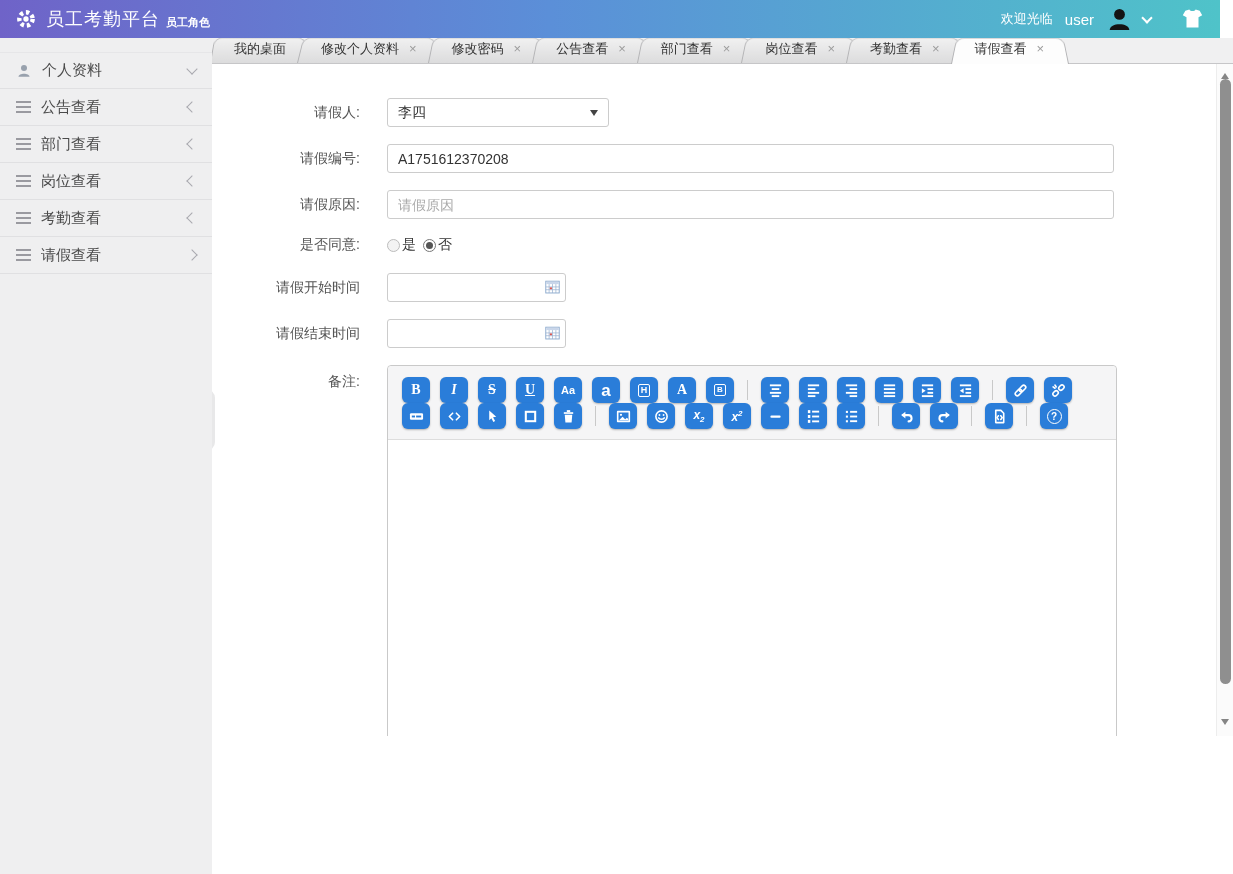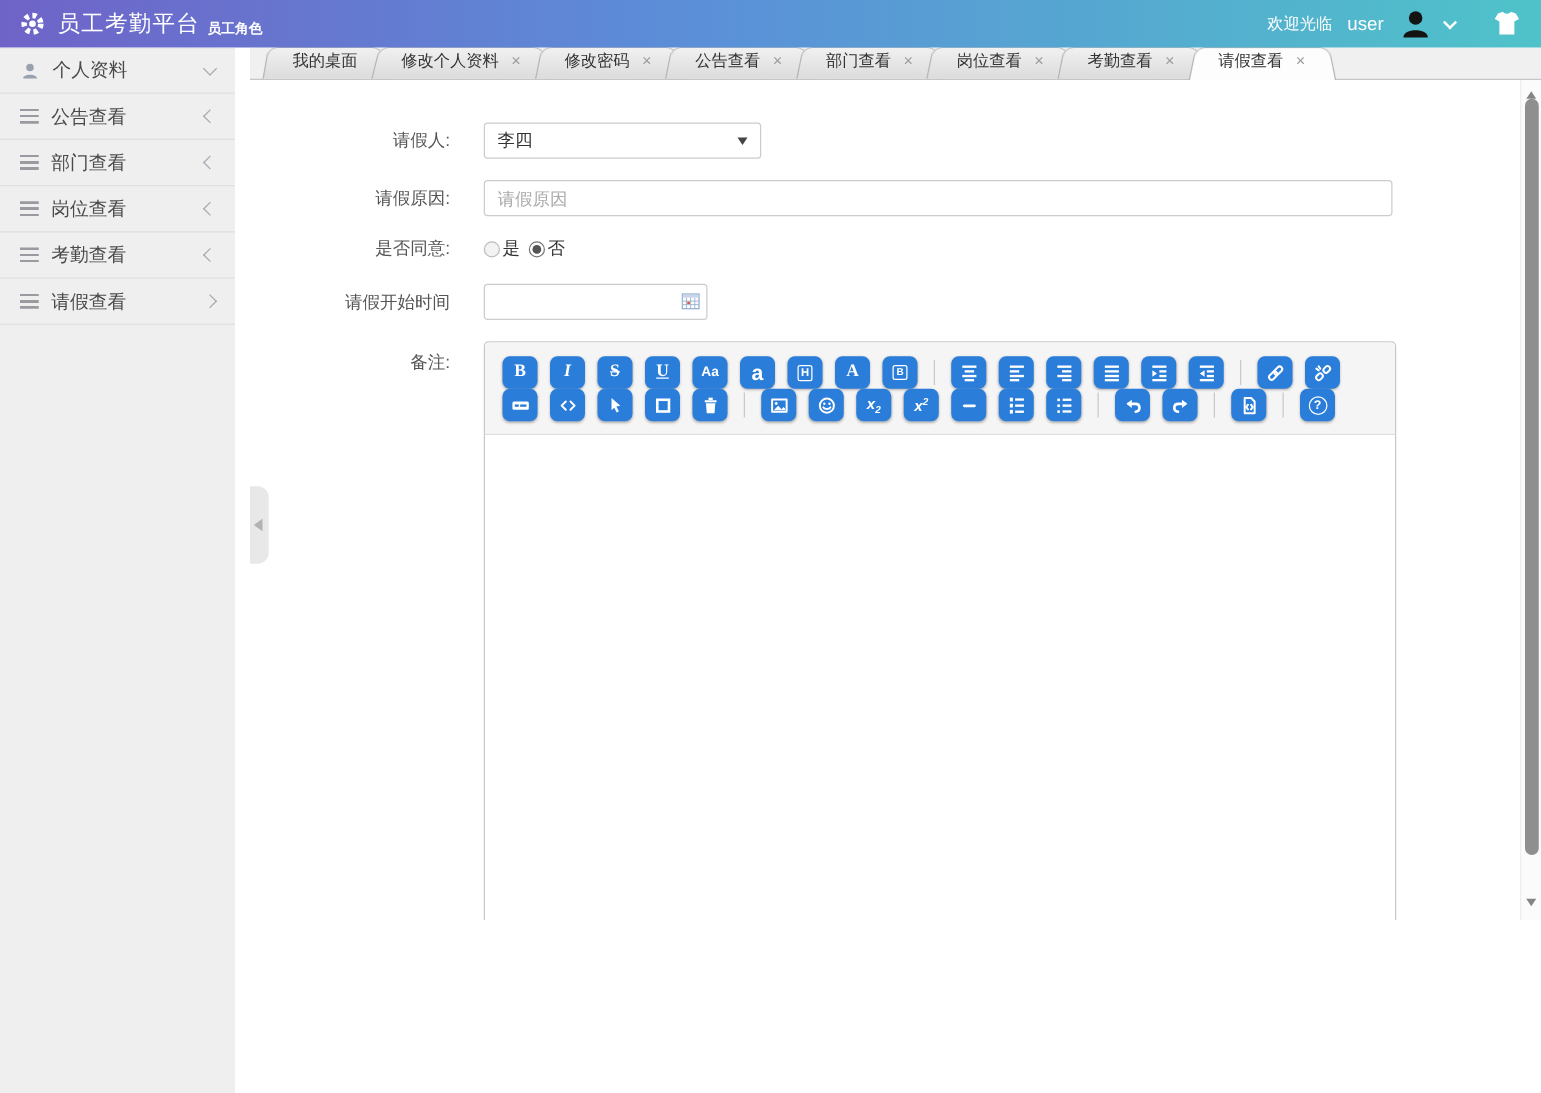--- a/index.html
+++ b/index.html
@@ -5,39 +5,39 @@
   * { box-sizing: border-box; }
   html,body { margin:0; padding:0; }
   body {
     width:1233px; height:874px; overflow:hidden;
     font-family:"Liberation Sans","DejaVu Sans",sans-serif;
     background:#fff; color:#333;
   }
 
   
   .header {
-    position:fixed; top:0; left:0; right:0; height:38px; z-index:20;
+    position:fixed; top:0; left:0; right:13px; height:38px; z-index:20;
     background:linear-gradient(90deg,#6f63c8 0%,#5b8fd8 45%,#4fc3c9 100%);
     display:flex; align-items:center; padding:0 16px; color:#fff;
   }
   .gear { display:flex; margin-right:10px; }
   .app-title { font-size:18px; letter-spacing:1px; }
   .role { font-size:11px; font-weight:bold; margin-left:6px; margin-top:7px; }
   .hspacer { flex:1; }
   .welcome { font-size:13px; margin-right:12px; }
   .username { font-size:15px; margin-right:12px; }
   .avatar { display:flex; margin-right:8px; cursor:pointer; }
   .chev-down-white { width:8px; height:8px; border-left:2px solid #fff; border-bottom:2px solid #fff;
     transform:rotate(-45deg); margin:-3px 0 0 2px; }
   .tshirt { display:flex; margin-left:30px; cursor:pointer; }
 
   
   .sidebar {
-    position:fixed; top:38px; left:0; bottom:0; width:188px;
-    background:#efeff0; z-index:10;
+    position:fixed; top:38px; left:0; bottom:0; width:212px;
+    background:#efeff0; padding-top:14px; z-index:10;
   }
   .side-item {
     height:37px; display:flex; align-items:center; padding:0 16px;
     border-bottom:1px solid #e0e0e2; color:#4a4a4a; font-size:15px; cursor:pointer;
   }
   .side-item:first-child { border-top:1px solid #e6e6e8; }
   .side-ic { width:16px; display:flex; justify-content:center; flex:none; }
   .ic-menu { width:15px; height:12px;
     background:repeating-linear-gradient(to bottom,#9a9aa0 0 2px,transparent 2px 5px); }
   .side-label { margin-left:10px; flex:1; }
@@ -217,20 +217,24 @@
     <div class="form">
 
       <div class="frow">
         <div class="flabel">请假人:</div>
         <div class="ctl select-box">
           <span>李四</span>
           <span class="sel-arrow"></span>
         </div>
       </div>
 
+      <div class="frow">
+        <div class="flabel">请假编号:</div>
+        <input class="ctl input-wide" value="A1751612370208" style="">
+      </div>
 
       <div class="frow">
         <div class="flabel">请假原因:</div>
         <input class="ctl input-wide" placeholder="请假原因" style="">
       </div>
 
       <div class="frow frow-radio">
         <div class="flabel">是否同意:</div>
         <label class="radio-opt">
           <i class="rdo"></i>
@@ -256,20 +260,40 @@
                 <line x1="4.4" y1="4.4" x2="4.4" y2="13.9"></line>
                 <line x1="8" y1="4.4" x2="8" y2="13.9"></line>
                 <line x1="11.6" y1="4.4" x2="11.6" y2="13.9"></line>
               </g>
               <rect x="5.1" y="7.9" width="2.3" height="2" fill="#d9534f"></rect>
             </svg>
           </span>
         </div>
       </div>
 
+      <div class="frow">
+        <div class="flabel">请假结束时间</div>
+        <div class="date-wrap">
+          <input class="ctl" style="">
+          <span class="cal-ic">
+            <svg width="15" height="14" viewBox="0 0 16 15">
+              <rect x="0.8" y="1.3" width="14.4" height="12.6" fill="#fff" stroke="#8aa8cc" stroke-width="1"></rect>
+              <rect x="1.3" y="1.8" width="13.4" height="2.6" fill="#c9d6ea"></rect>
+              <g stroke="#9bb3d1" stroke-width="0.8">
+                <line x1="0.8" y1="7.4" x2="15.2" y2="7.4"></line>
+                <line x1="0.8" y1="10.4" x2="15.2" y2="10.4"></line>
+                <line x1="4.4" y1="4.4" x2="4.4" y2="13.9"></line>
+                <line x1="8" y1="4.4" x2="8" y2="13.9"></line>
+                <line x1="11.6" y1="4.4" x2="11.6" y2="13.9"></line>
+              </g>
+              <rect x="5.1" y="7.9" width="2.3" height="2" fill="#d9534f"></rect>
+            </svg>
+          </span>
+        </div>
+      </div>
 
       <div class="frow frow-top">
         <div class="flabel">备注:</div>
         <div class="editor">
           <div class="ed-toolbar">
             <div class="tb-row">
                 <button class="tb-btn">
                   <span class="gserif">B</span>
                 </button>
                 <button class="tb-btn">

